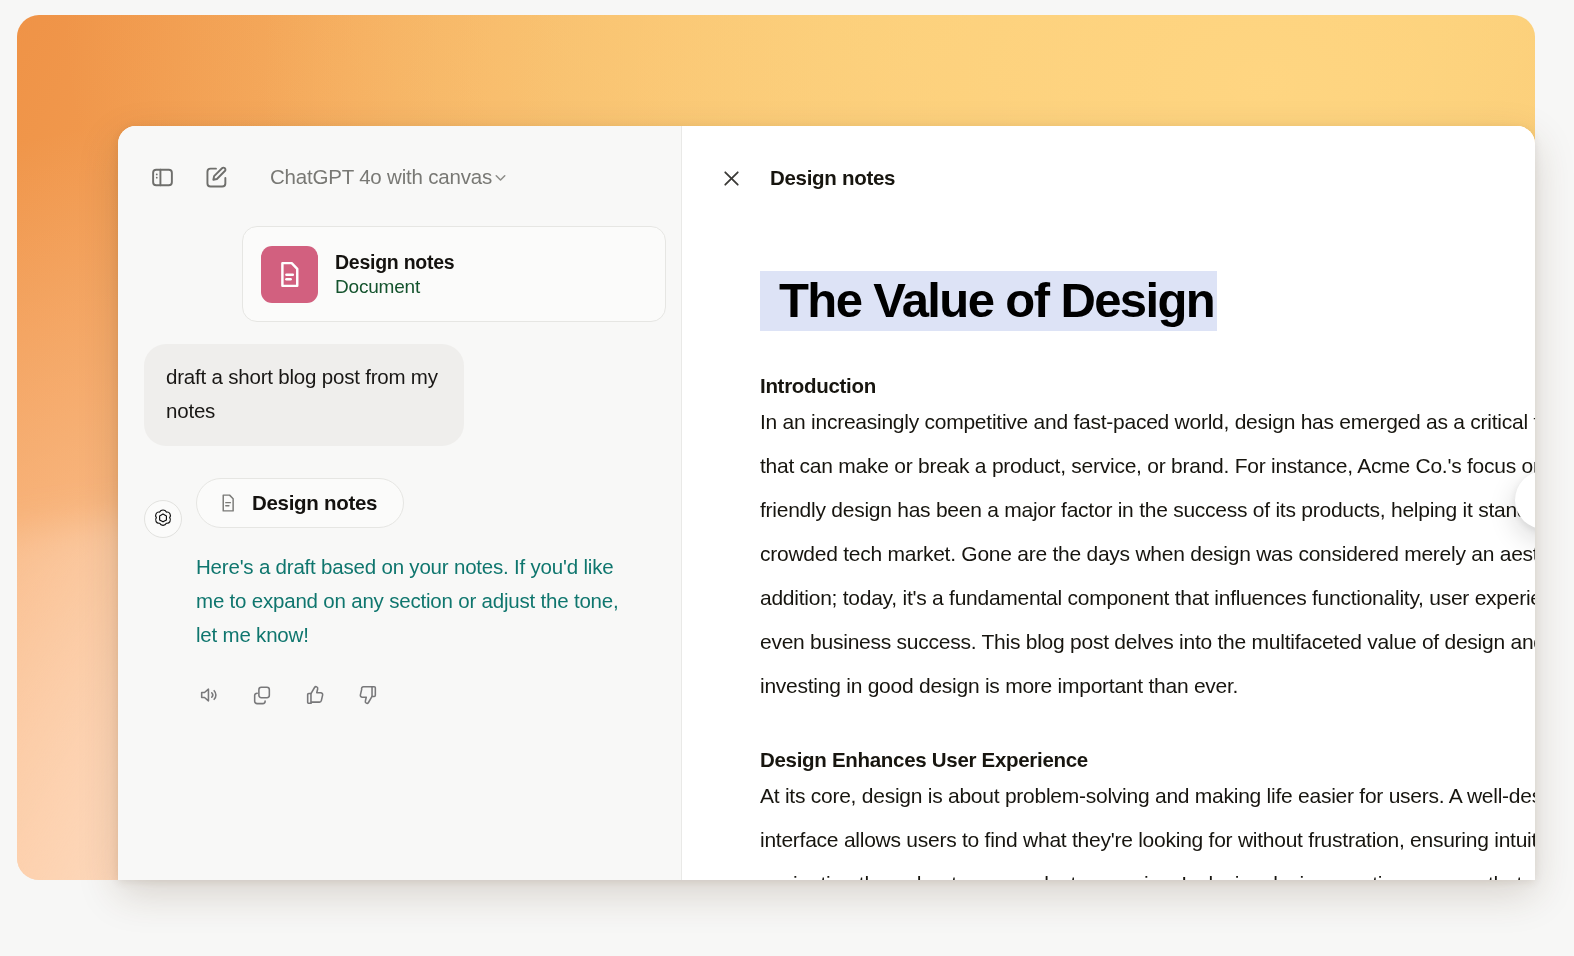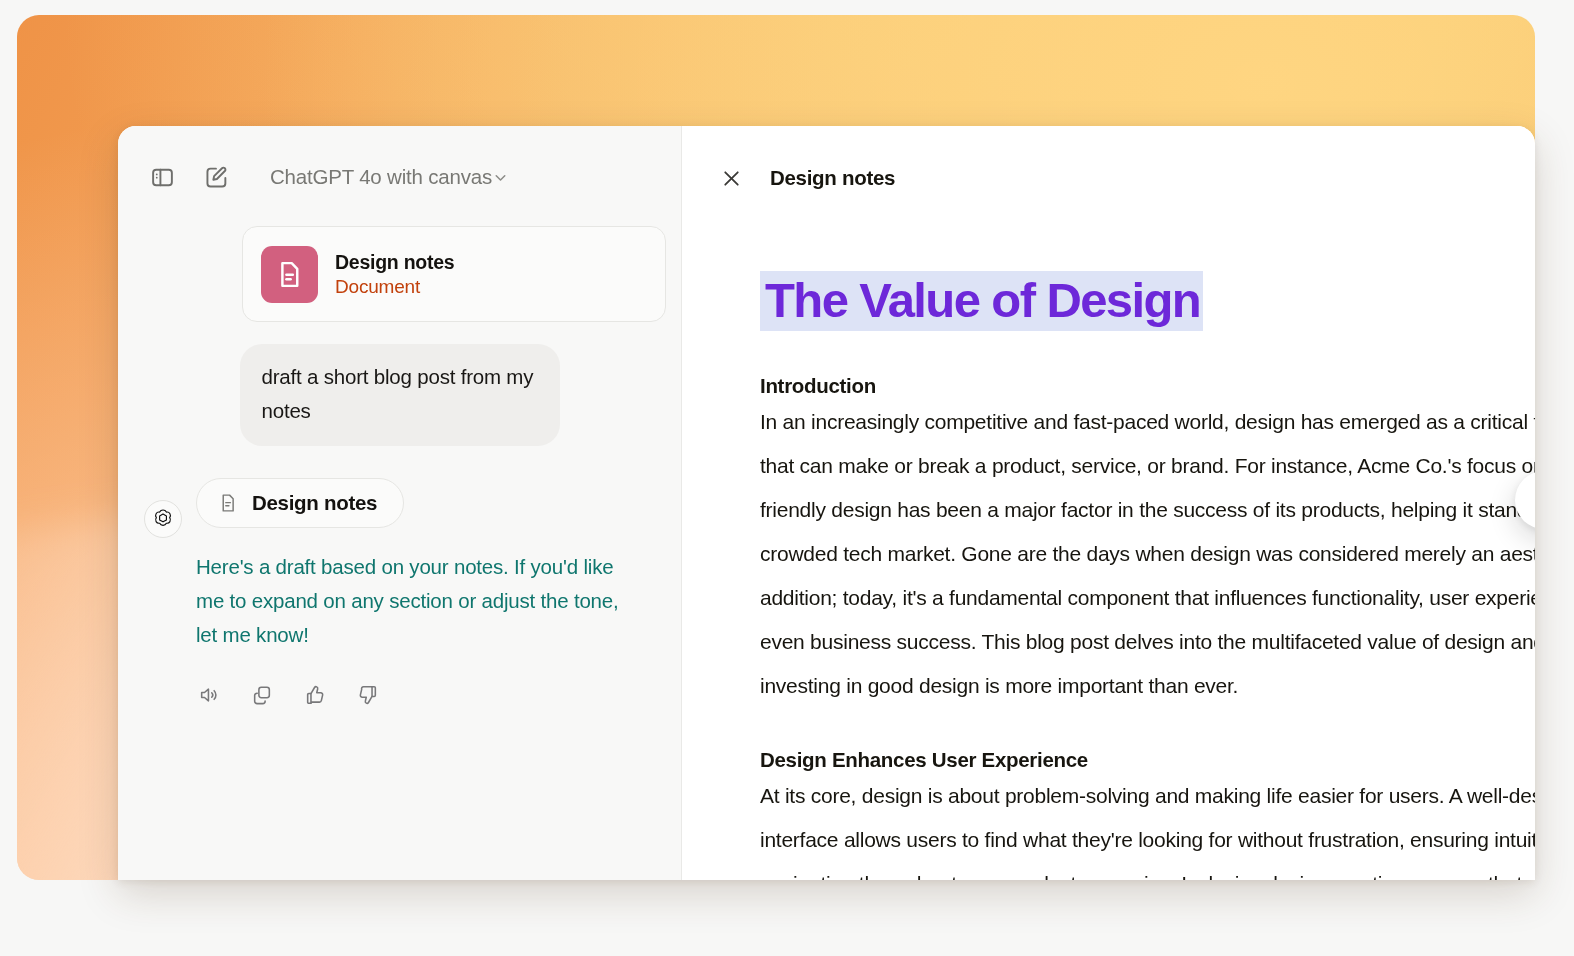--- a/index.html
+++ b/index.html
@@ -124,25 +124,25 @@
     width: 57px; height: 57px;
     border-radius: 11px;
     display: flex; align-items: center; justify-content: center;
     flex: 0 0 57px;
   }
   .doc-card-texts { display: flex; flex-direction: column; gap: 2px; min-width: 0; }
   #doc-attachment-title {
     font-size: 19.5px; font-weight: bold; color: #14120f; letter-spacing: -0.25px;
   }
   #doc-attachment-subtitle {
-    font-size: 19px; color: #c2410c; letter-spacing: -0.2px;
-  }
-
-  
-  #user-bubble-row { display: flex; justify-content: center; margin-top: 22px; }
+    font-size: 19px; color: #14532d; letter-spacing: -0.2px;
+  }
+
+  
+  #user-bubble-row { display: flex; justify-content: flex-start; margin-top: 22px; }
   #user-bubble {
     max-width: 320px;
     background: #efeeec;
     border-radius: 22px;
     padding: 16px 22px 18px 22px;
     font-size: 20.5px;
     line-height: 34px;
     color: #191715;
     letter-spacing: -0.2px;
   }
@@ -230,27 +230,27 @@
     position: absolute;
     left: 78px;
     top: 146px;
     width: 940px;
   }
 
   #doc-h1 {
     font-size: 49px;
     font-weight: bold;
     letter-spacing: -1.6px;
-    color: #6d28d9;
+    color: #000000;
     line-height: 1.18;
     display: inline;
     background: #dde3f6;
     box-decoration-break: clone;
     -webkit-box-decoration-break: clone;
-    padding: 2px 3px 4px 5px;
+    padding: 2px 3px 4px 19px;
   }
 
   .doc-h2 {
     font-size: 20.5px;
     font-weight: bold;
     color: #17150f;
     letter-spacing: -0.3px;
     margin-top: 42px;
   }
   .doc-p {

